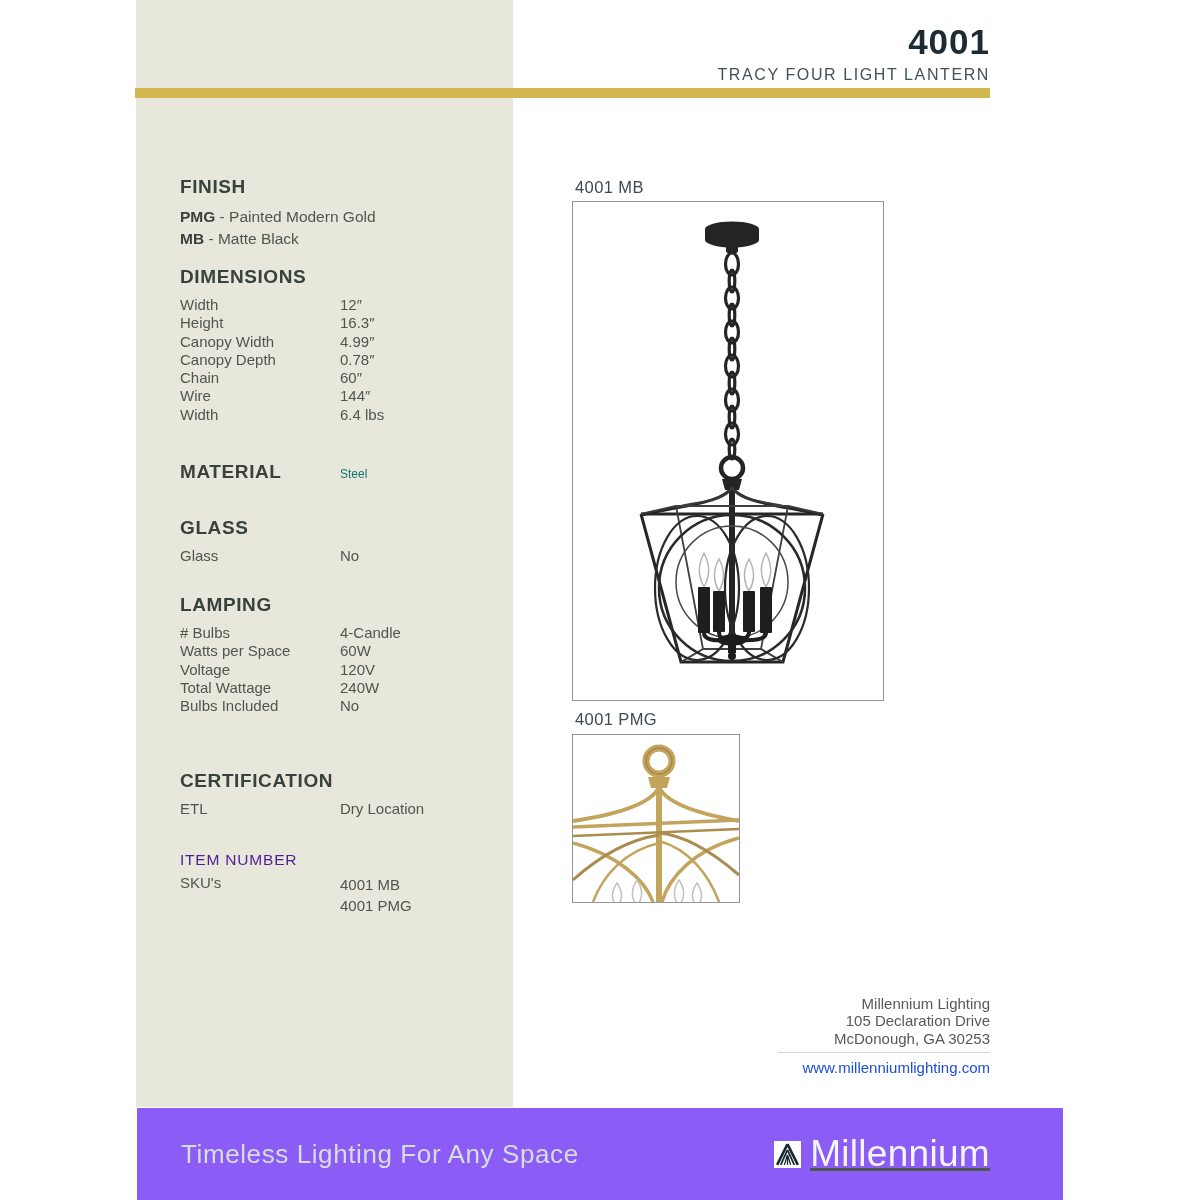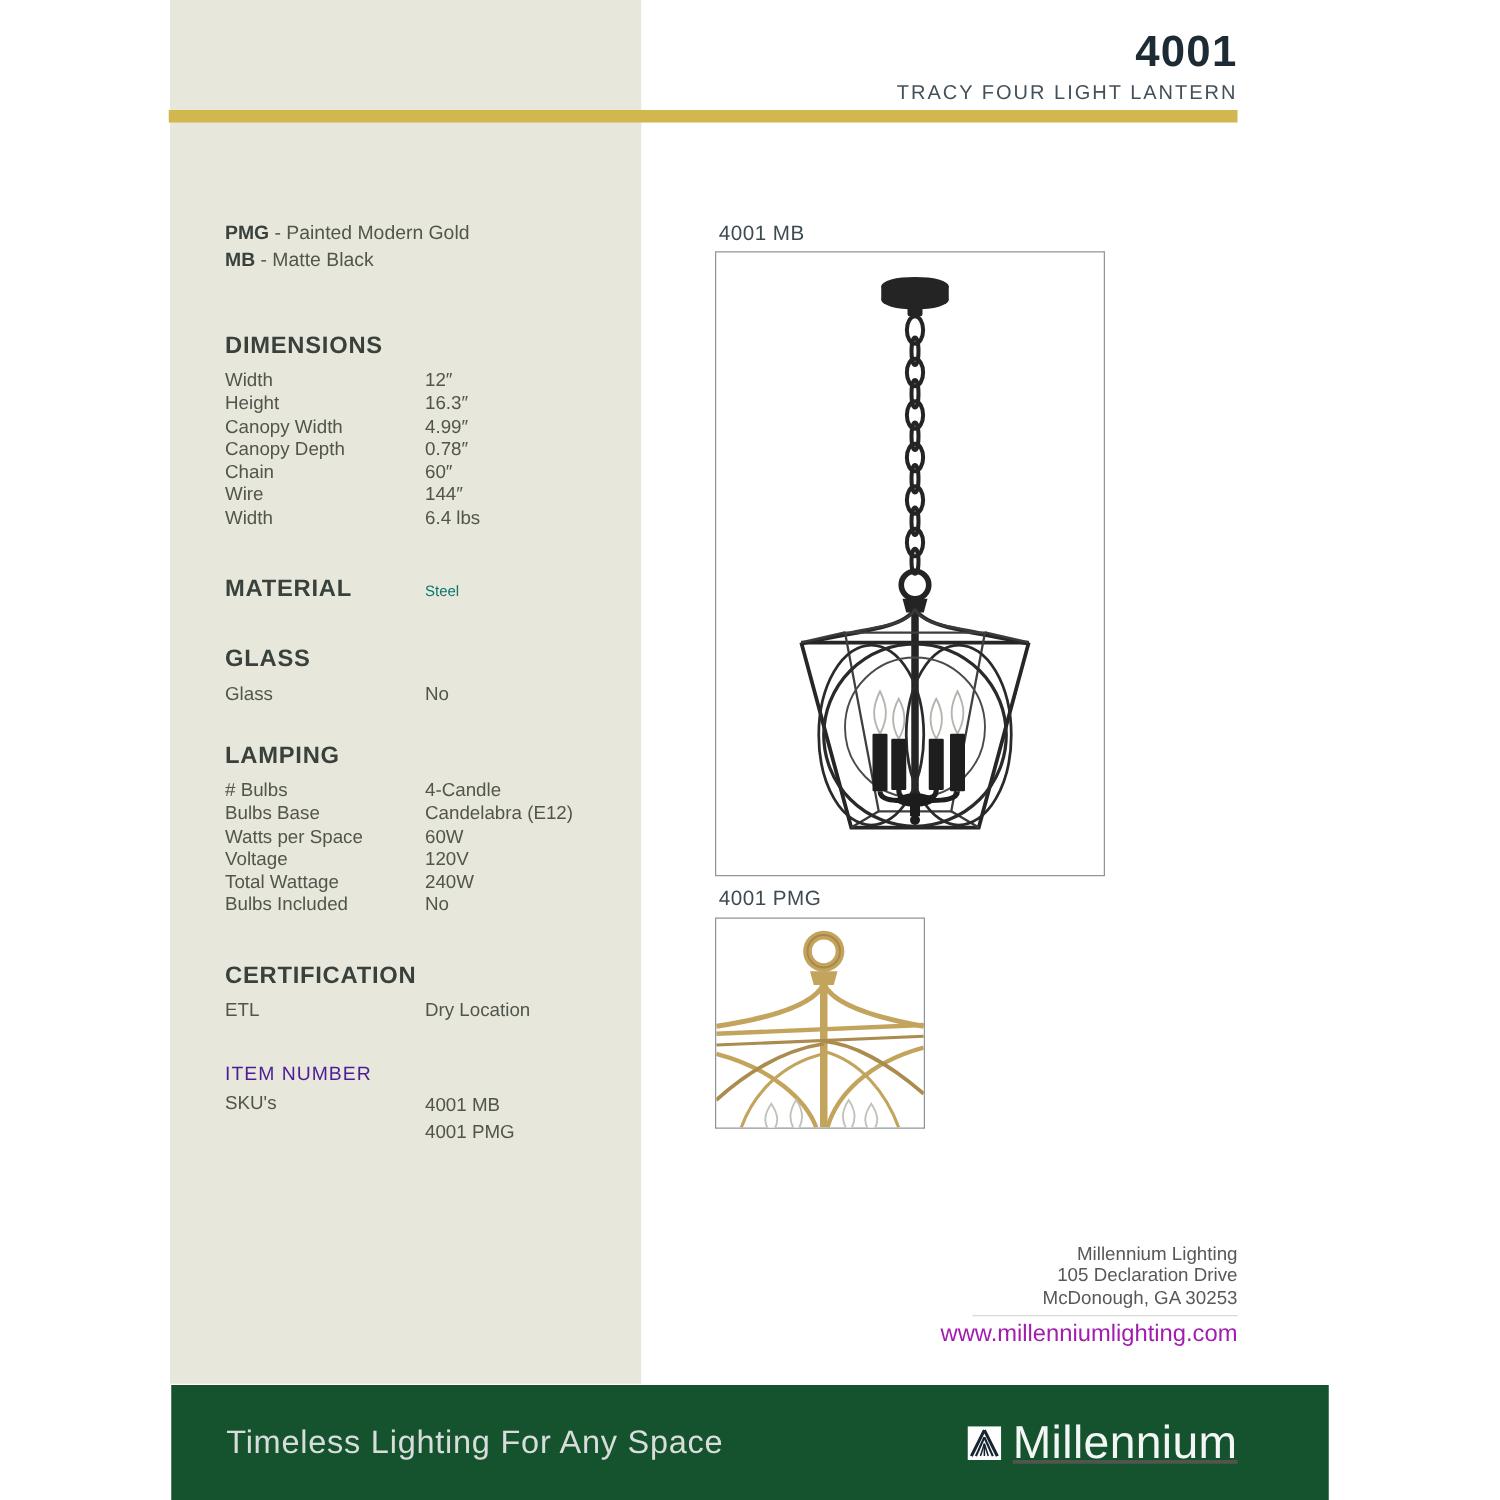--- a/index.html
+++ b/index.html
@@ -26,41 +26,42 @@
   .inlinehead{display:flex;align-items:baseline;}
   .inlinehead h3{width:160px;flex:0 0 160px;margin:0;}
   .inlinehead .val{font-size:12px;color:#0f766e;}
   .skuvals div{line-height:21px;}
   
   .imglabel{font-size:16.5px;color:#3e4a52;letter-spacing:.4px;}
   .imgbox{background:#fff;border:1px solid #90979a;}
   
   .contact{top:995px;right:210px;text-align:right;font-size:15px;color:#58585a;line-height:17.4px;}
   .contact .rule{width:212px;border-top:1px solid #d8d8d6;margin:5px 0 0 auto;}
-  .contact .web{font-size:19px;color:#a21caf;margin-top:6px;}
-  
-  .banner{left:137px;top:1108px;width:926px;height:92px;background:#14532d;}
+  .contact .web{font-size:15px;color:#1d4ed8;margin-top:6px;}
+  
+  .banner{left:137px;top:1108px;width:926px;height:92px;background:#8b5cf6;}
   .tagline{position:absolute;left:44px;top:50%;transform:translateY(-50%);
     font-size:26px;color:#d8dddc;letter-spacing:.6px;}
   .brand{position:absolute;right:73px;top:50%;transform:translateY(-50%);
     display:flex;align-items:center;gap:9px;text-decoration:underline;}
   .brand .word{font-size:37px;color:#f4f6f6;font-weight:500;letter-spacing:.3px;}
 </style>
 </head>
 <body>
 
 <div class="abs panel"></div>
 <div class="abs goldbar"></div>
 
 <div class="abs header">
   <div class="model">4001</div>
   <div class="ptitle">TRACY FOUR LIGHT LANTERN</div>
 </div>
 
 <div class="abs sec" style="top:176px">
+  <h3>FINISH</h3>
   <div class="fline"><b>PMG</b><span> - </span><span>Painted Modern Gold</span></div>
   <div class="fline"><b>MB</b><span> - </span><span>Matte Black</span></div>
 </div>
 
 <div class="abs sec" style="top:266px">
   <h3>DIMENSIONS</h3>
   <div class="row">
       <span class="lbl">Width</span>
       <span>12″</span>
     </div>
@@ -103,24 +104,20 @@
       <span class="lbl">Glass</span>
       <span>No</span>
     </div>
 </div>
 
 <div class="abs sec" style="top:594px">
   <h3>LAMPING</h3>
   <div class="row">
       <span class="lbl"># Bulbs</span>
       <span>4-Candle</span>
-    </div>
-  <div class="row">
-      <span class="lbl">Bulbs Base</span>
-      <span>Candelabra (E12)</span>
     </div>
   <div class="row">
       <span class="lbl">Watts per Space</span>
       <span>60W</span>
     </div>
   <div class="row">
       <span class="lbl">Voltage</span>
       <span>120V</span>
     </div>
   <div class="row">

